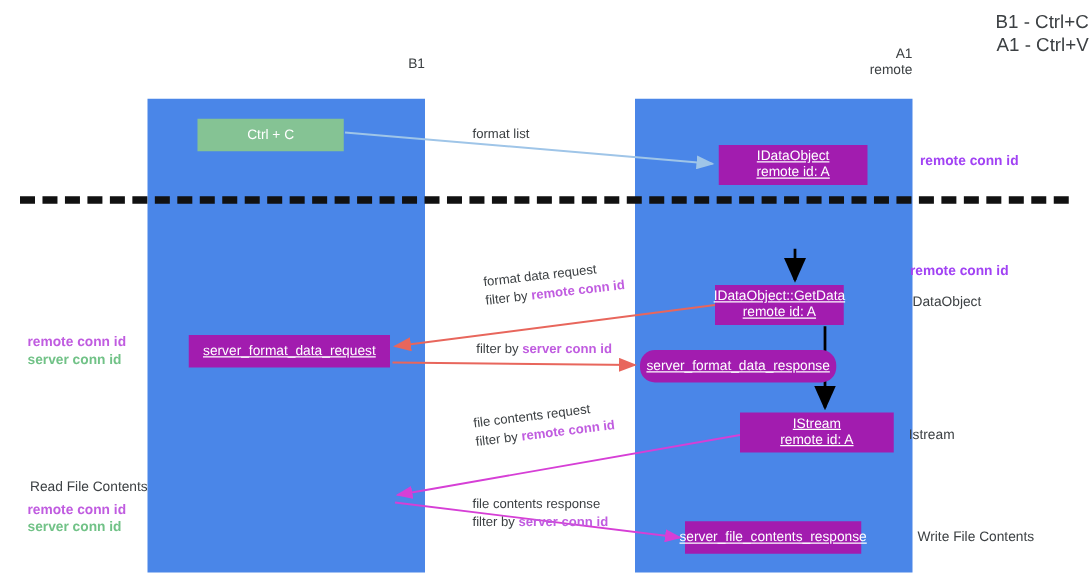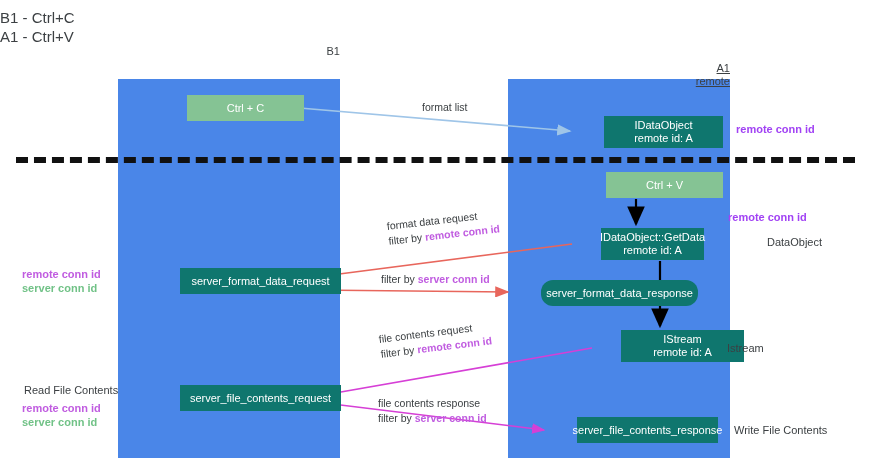--- a/index.html
+++ b/index.html
@@ -17,83 +17,82 @@
   .lane{position:absolute;background:#4a86e8;}
   #lane-b1{left:118px;top:79px;width:222px;height:379px;}
   #lane-a1{left:508px;top:79px;width:222px;height:379px;}
 
   
   .lane-head{
     position:absolute;text-align:right;width:222px;
     font-size:11px;line-height:12.5px;color:#3c4043;
   }
   #head-b1{left:118px;top:45px;}
-  #head-a1{left:508px;top:62px;text-decoration:underline;}
+  #head-a1{left:508px;top:37px;}
 
   
   #title{
-    position:absolute;left:0;top:8px;width:871px;text-align:left;
+    position:absolute;left:0;top:8px;width:871px;text-align:right;
     font-size:15px;line-height:19px;color:#3c4043;
   }
 
   
   #divider{
     position:absolute;left:16px;top:157px;width:839px;height:0;
     border-top:6px dashed #111111;
   }
 
   
   .box{
     position:absolute;
     display:flex;flex-direction:column;
     align-items:center;justify-content:center;
     text-align:center;
     color:#ffffff;
     font-size:11px;
     line-height:13px;
     box-sizing:border-box;
     padding:0 4px;
-    margin-left:29px;
   }
   .box.green{background:#85c394;}
-  .box.orange{background:#0f766e;}
+  .box.orange{background:#a21caf;text-decoration:underline;}
 
   #box-ctrlc{left:158px;top:95px;width:117px;height:26px;}
   #box-idataobject{left:575px;top:116px;width:119px;height:32px;}
   #box-ctrlv{left:577px;top:172px;width:117px;height:26px;}
   #box-getdata{left:572px;top:228px;width:103px;height:32px;}
   #box-fmt-req{left:151px;top:268px;width:161px;height:26px;}
   #box-fmt-resp{left:512px;top:280px;width:157px;height:26px;border-radius:12px;}
   #box-istream{left:592px;top:330px;width:123px;height:32px;}
   #box-file-req{left:151px;top:385px;width:161px;height:26px;}
   #box-file-resp{left:548px;top:417px;width:141px;height:26px;}
 
   
   .side-note{position:absolute;font-size:11px;line-height:13px;color:#3c4043;}
-  #note-dataobject{left:730px;top:236px;margin-left:37px;}
+  #note-dataobject{left:730px;top:236px;}
   #note-istream{left:727px;top:342px;}
   #note-write{left:734px;top:424px;}
 
   .side-note.accent{color:#a142f4;font-weight:bold;}
   #note-remote-1{left:736px;top:123px;}
   #note-remote-2{left:728px;top:211px;}
 
   
   .left-note{position:absolute;font-size:11px;line-height:13.5px;text-align:left;}
   #left-legend-1{left:22px;top:268px;}
   #left-read{left:24px;top:384px;color:#3c4043;}
   #left-legend-2{left:22px;top:402px;}
   .cid-remote{color:#c05ce0;font-weight:bold;}
   .cid-server{color:#71c287;font-weight:bold;}
 
   
   .alabel{position:absolute;font-size:10.5px;line-height:15px;color:#3c4043;white-space:nowrap;}
   .alabel .hl{color:#c05ce0;font-weight:bold;}
 
-  #lbl-format-list{left:422px;top:100px;}
+  #lbl-format-list{left:378px;top:100px;}
   #lbl-fmt-req{left:386px;top:219px;transform:rotate(-6.5deg);transform-origin:left top;}
   #lbl-fmt-resp{left:381px;top:272px;}
   #lbl-file-req{left:378px;top:332px;transform:rotate(-7deg);transform-origin:left top;}
   #lbl-file-resp{left:378px;top:396px;}
 
   
   #wires{position:absolute;left:0;top:0;width:871px;height:467px;pointer-events:none;}
 </style>
 </head>
 <body>
@@ -151,45 +150,39 @@
 
   <div class="box green" id="box-ctrlc">
     <span>Ctrl + C</span>
   </div>
 
   <div class="box orange" id="box-idataobject">
     <span>IDataObject</span>
     <span>remote id: A</span>
   </div>
 
-  <div class="box green" id="box-ctrlv">
-    <span>Ctrl + V</span>
-  </div>
 
   <div class="box orange" id="box-getdata">
     <span>IDataObject::GetData</span>
     <span>remote id: A</span>
   </div>
 
   <div class="box orange" id="box-fmt-req">
     <span>server_format_data_request</span>
   </div>
 
   <div class="box orange" id="box-fmt-resp">
     <span>server_format_data_response</span>
   </div>
 
   <div class="box orange" id="box-istream">
     <span>IStream</span>
     <span>remote id: A</span>
   </div>
 
-  <div class="box orange" id="box-file-req">
-    <span>server_file_contents_request</span>
-  </div>
 
   <div class="box orange" id="box-file-resp">
     <span>server_file_contents_response</span>
   </div>
 
   <div class="alabel" id="lbl-format-list">
     <div>format list</div>
   </div>
 
   <div class="alabel" id="lbl-fmt-req">

